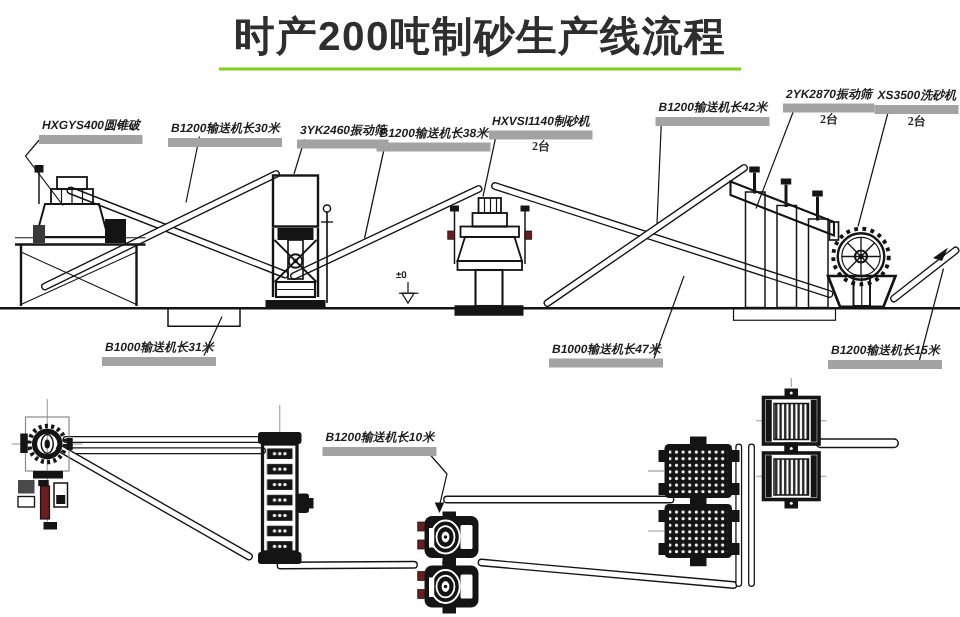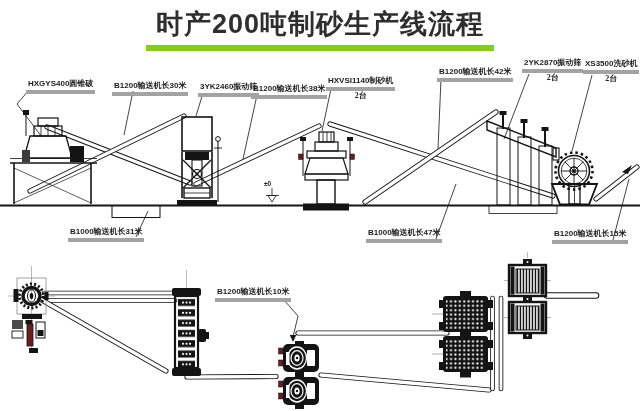--- a/index.html
+++ b/index.html
@@ -1,25 +1,25 @@
 <!DOCTYPE html>
 <html><head>
 <meta charset="utf-8">
 <style>
   html,body{margin:0;padding:0;background:#fff;}
   .stage{position:relative;width:640px;height:411px;background:#fff;overflow:hidden;
          font-family:"Liberation Sans","DejaVu Sans",sans-serif;}
   .title-row{position:absolute;left:0;top:6px;width:640px;text-align:center;z-index:3;}
   .title{display:inline-block;margin:0;padding:0 10px 3px;font-size:27px;font-weight:bold;
-         letter-spacing:1px;color:#2e2e2e;border-bottom:6px solid #84cc16;
+         letter-spacing:1px;color:#2e2e2e;border-bottom:2px solid #84cc16;
          font-family:"Liberation Sans","DejaVu Sans",sans-serif;}
   svg.draw{position:absolute;left:0;top:0;z-index:1;}
   .lbl{position:absolute;z-index:2;font-size:8px;font-weight:bold;color:#1d1d1d;
        white-space:nowrap;line-height:10px;text-align:center;}
-  .lbl .lt{display:inline-block;border-bottom:4px solid #a3a3a3;padding:0 2px 1px;}
+  .lbl .lt{display:inline-block;border-bottom:6px solid #a3a3a3;padding:0 2px 1px;font-style:italic;}
   .lbl .qty{display:block;text-align:center;font-family:Liberation Serif, serif;}
   .lbl .qty:empty{display:none;}
   .gmark{position:absolute;z-index:2;font-size:6.5px;font-weight:bold;color:#1d1d1d;}
   
   .cvo{stroke:#141414;stroke-width:5.2;stroke-linecap:round;fill:none;}
   .cvi{stroke:#fff;stroke-width:3.4;stroke-linecap:round;fill:none;}
   .cvo.thin{stroke-width:4.6;} .cvi.thin{stroke-width:2.9;}
   .cvo.wide{stroke-width:6.6;} .cvi.wide{stroke-width:4.6;}
   .ln{stroke:#141414;fill:none;}
   .ldr{stroke:#141414;stroke-width:0.8;fill:none;}

